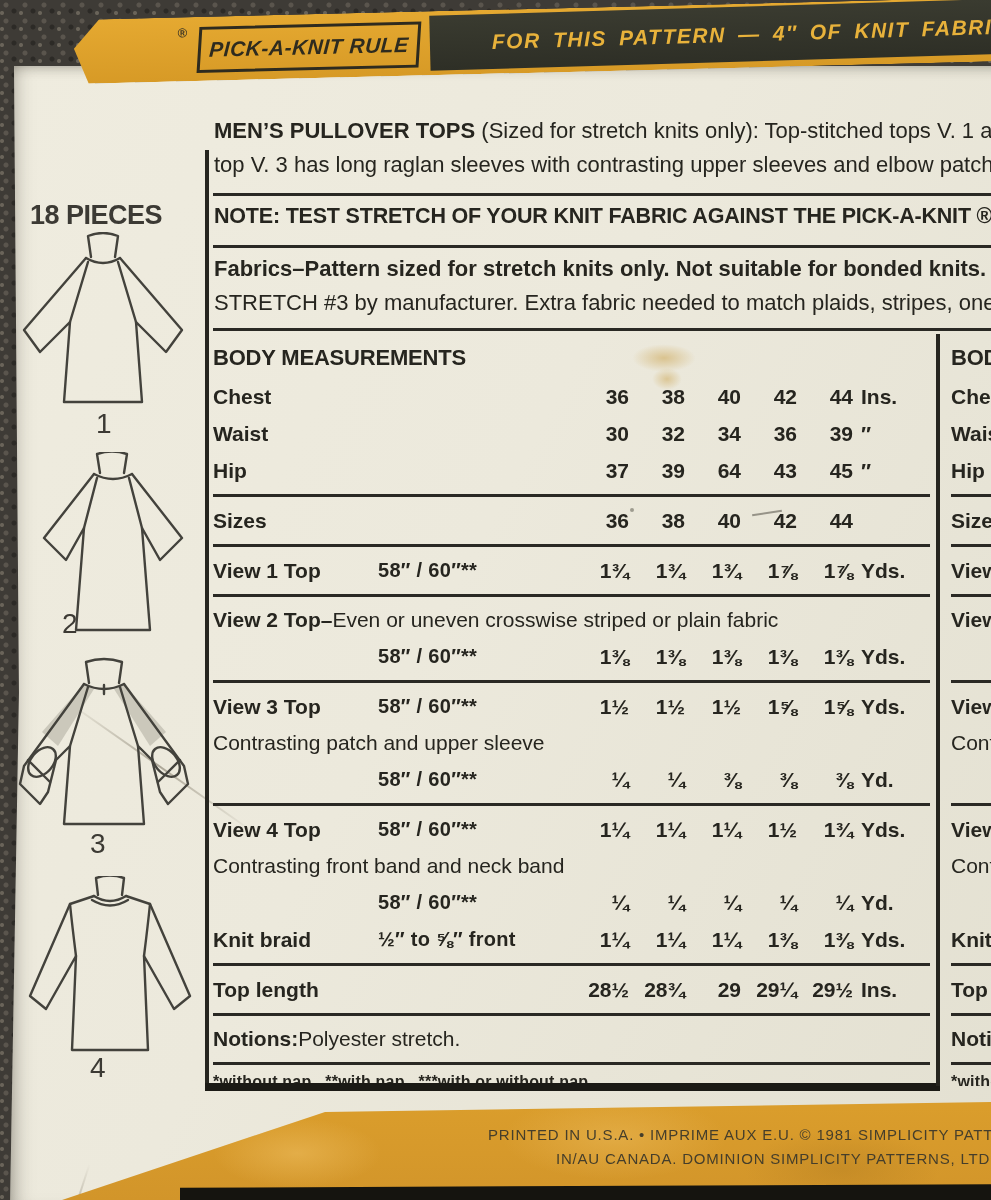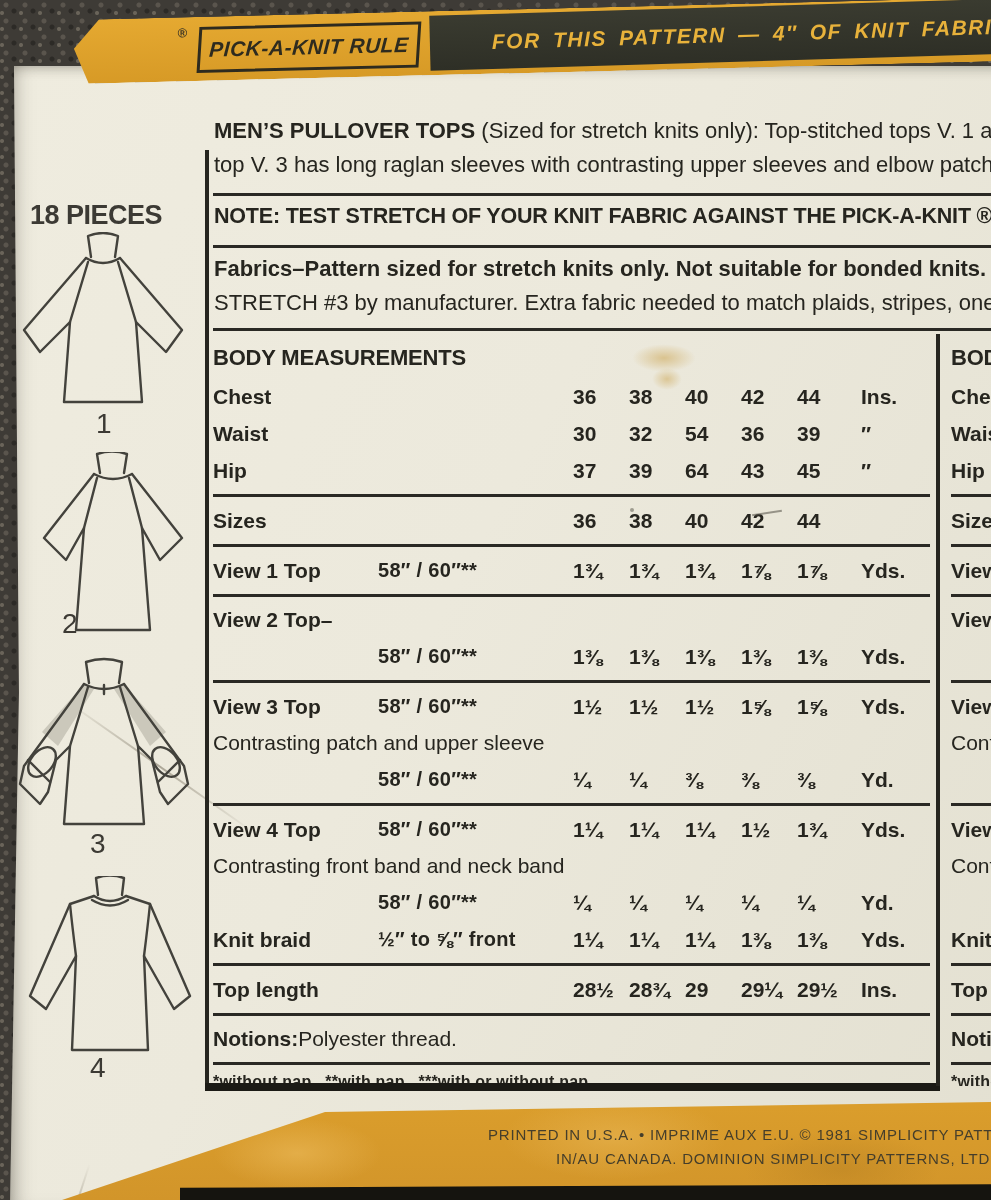--- a/index.html
+++ b/index.html
@@ -74,21 +74,21 @@
   
   .tablebox{position:absolute;left:213px;top:338px;width:717px;color:#26251f;}
   .rightcol{
     position:absolute;left:936px;top:334px;width:55px;height:752px;overflow:hidden;
     border-left:4px solid #26251f;
   }
   .rightcol .tableinner{position:absolute;left:11px;top:4px;width:717px;color:#26251f;}
   .trow{width:100%;}
   .trow.title{height:40px;display:flex;align-items:center;font-size:22px;font-weight:700;letter-spacing:-.2px;}
   .trow.data{height:37px;display:grid;grid-template-columns:165px 195px repeat(5,56px) 1fr;align-items:center;font-size:21px;font-weight:700;}
-  .trow.data .val{text-align:left;}
+  .trow.data .val{text-align:right;}
   .trow.data .unit{padding-left:8px;}
   .trow.data .spec{font-size:20px;letter-spacing:.3px;}
   .trow.note{height:36px;display:flex;align-items:center;font-size:21px;}
   .trow.note .rest{font-weight:400;}
   .trow.rule{height:13px;position:relative;}
   .trow.rule::after{content:"";position:absolute;left:0;right:0;top:5px;height:3px;background:#2a2924;}
   .trow.footnote{height:24px;display:flex;align-items:center;font-size:16px;font-weight:700;letter-spacing:.2px;white-space:pre;}
   .bottombar{position:absolute;left:205px;top:1083px;width:735px;height:8px;background:#1b1a15;}
   .pencil{position:absolute;left:752px;top:512px;width:30px;height:2px;background:rgba(95,92,82,.6);transform:rotate(-9deg);}
   .pencildot{position:absolute;left:630px;top:508px;width:4px;height:4px;border-radius:50%;background:rgba(95,92,82,.55);}
@@ -205,21 +205,21 @@
         <span class="val">40</span>
         <span class="val">42</span>
         <span class="val">44</span>
         <span class="unit">Ins.</span>
       </div>
       <div class="trow data">
         <span class="lbl b">Waist</span>
         <span class="spec"></span>
         <span class="val">30</span>
         <span class="val">32</span>
-        <span class="val">54</span>
+        <span class="val">34</span>
         <span class="val">36</span>
         <span class="val">39</span>
         <span class="unit">″</span>
       </div>
       <div class="trow data">
         <span class="lbl b">Hip</span>
         <span class="spec"></span>
         <span class="val">37</span>
         <span class="val">39</span>
         <span class="val">64</span>
@@ -245,20 +245,21 @@
         <span class="val">1¾</span>
         <span class="val">1¾</span>
         <span class="val">1¾</span>
         <span class="val">1⅞</span>
         <span class="val">1⅞</span>
         <span class="unit">Yds.</span>
       </div>
       <div class="trow rule"></div>
       <div class="trow note">
         <span class="b">View 2 Top–</span>
+        <span class="rest">Even or uneven crosswise striped or plain fabric</span>
       </div>
       <div class="trow data">
         <span class="lbl b"></span>
         <span class="spec">58″ / 60″**</span>
         <span class="val">1⅜</span>
         <span class="val">1⅜</span>
         <span class="val">1⅜</span>
         <span class="val">1⅜</span>
         <span class="val">1⅜</span>
         <span class="unit">Yds.</span>
@@ -330,21 +331,21 @@
         <span class="val">28½</span>
         <span class="val">28¾</span>
         <span class="val">29</span>
         <span class="val">29¼</span>
         <span class="val">29½</span>
         <span class="unit">Ins.</span>
       </div>
       <div class="trow rule"></div>
       <div class="trow note">
         <span class="b">Notions:</span>
-        <span class="rest"> Polyester thread.</span>
+        <span class="rest"> Polyester stretch.</span>
       </div>
       <div class="trow rule"></div>
       <div class="trow footnote"><span class="">*without nap   **with nap   ***with or without nap</span></div>
     </div>
   <div class="pencil"></div>
   <div class="pencildot"></div>
   <div class="bottombar"></div>
 
   <div class="rightcol">
     <div class="tableinner" id="right-table">

